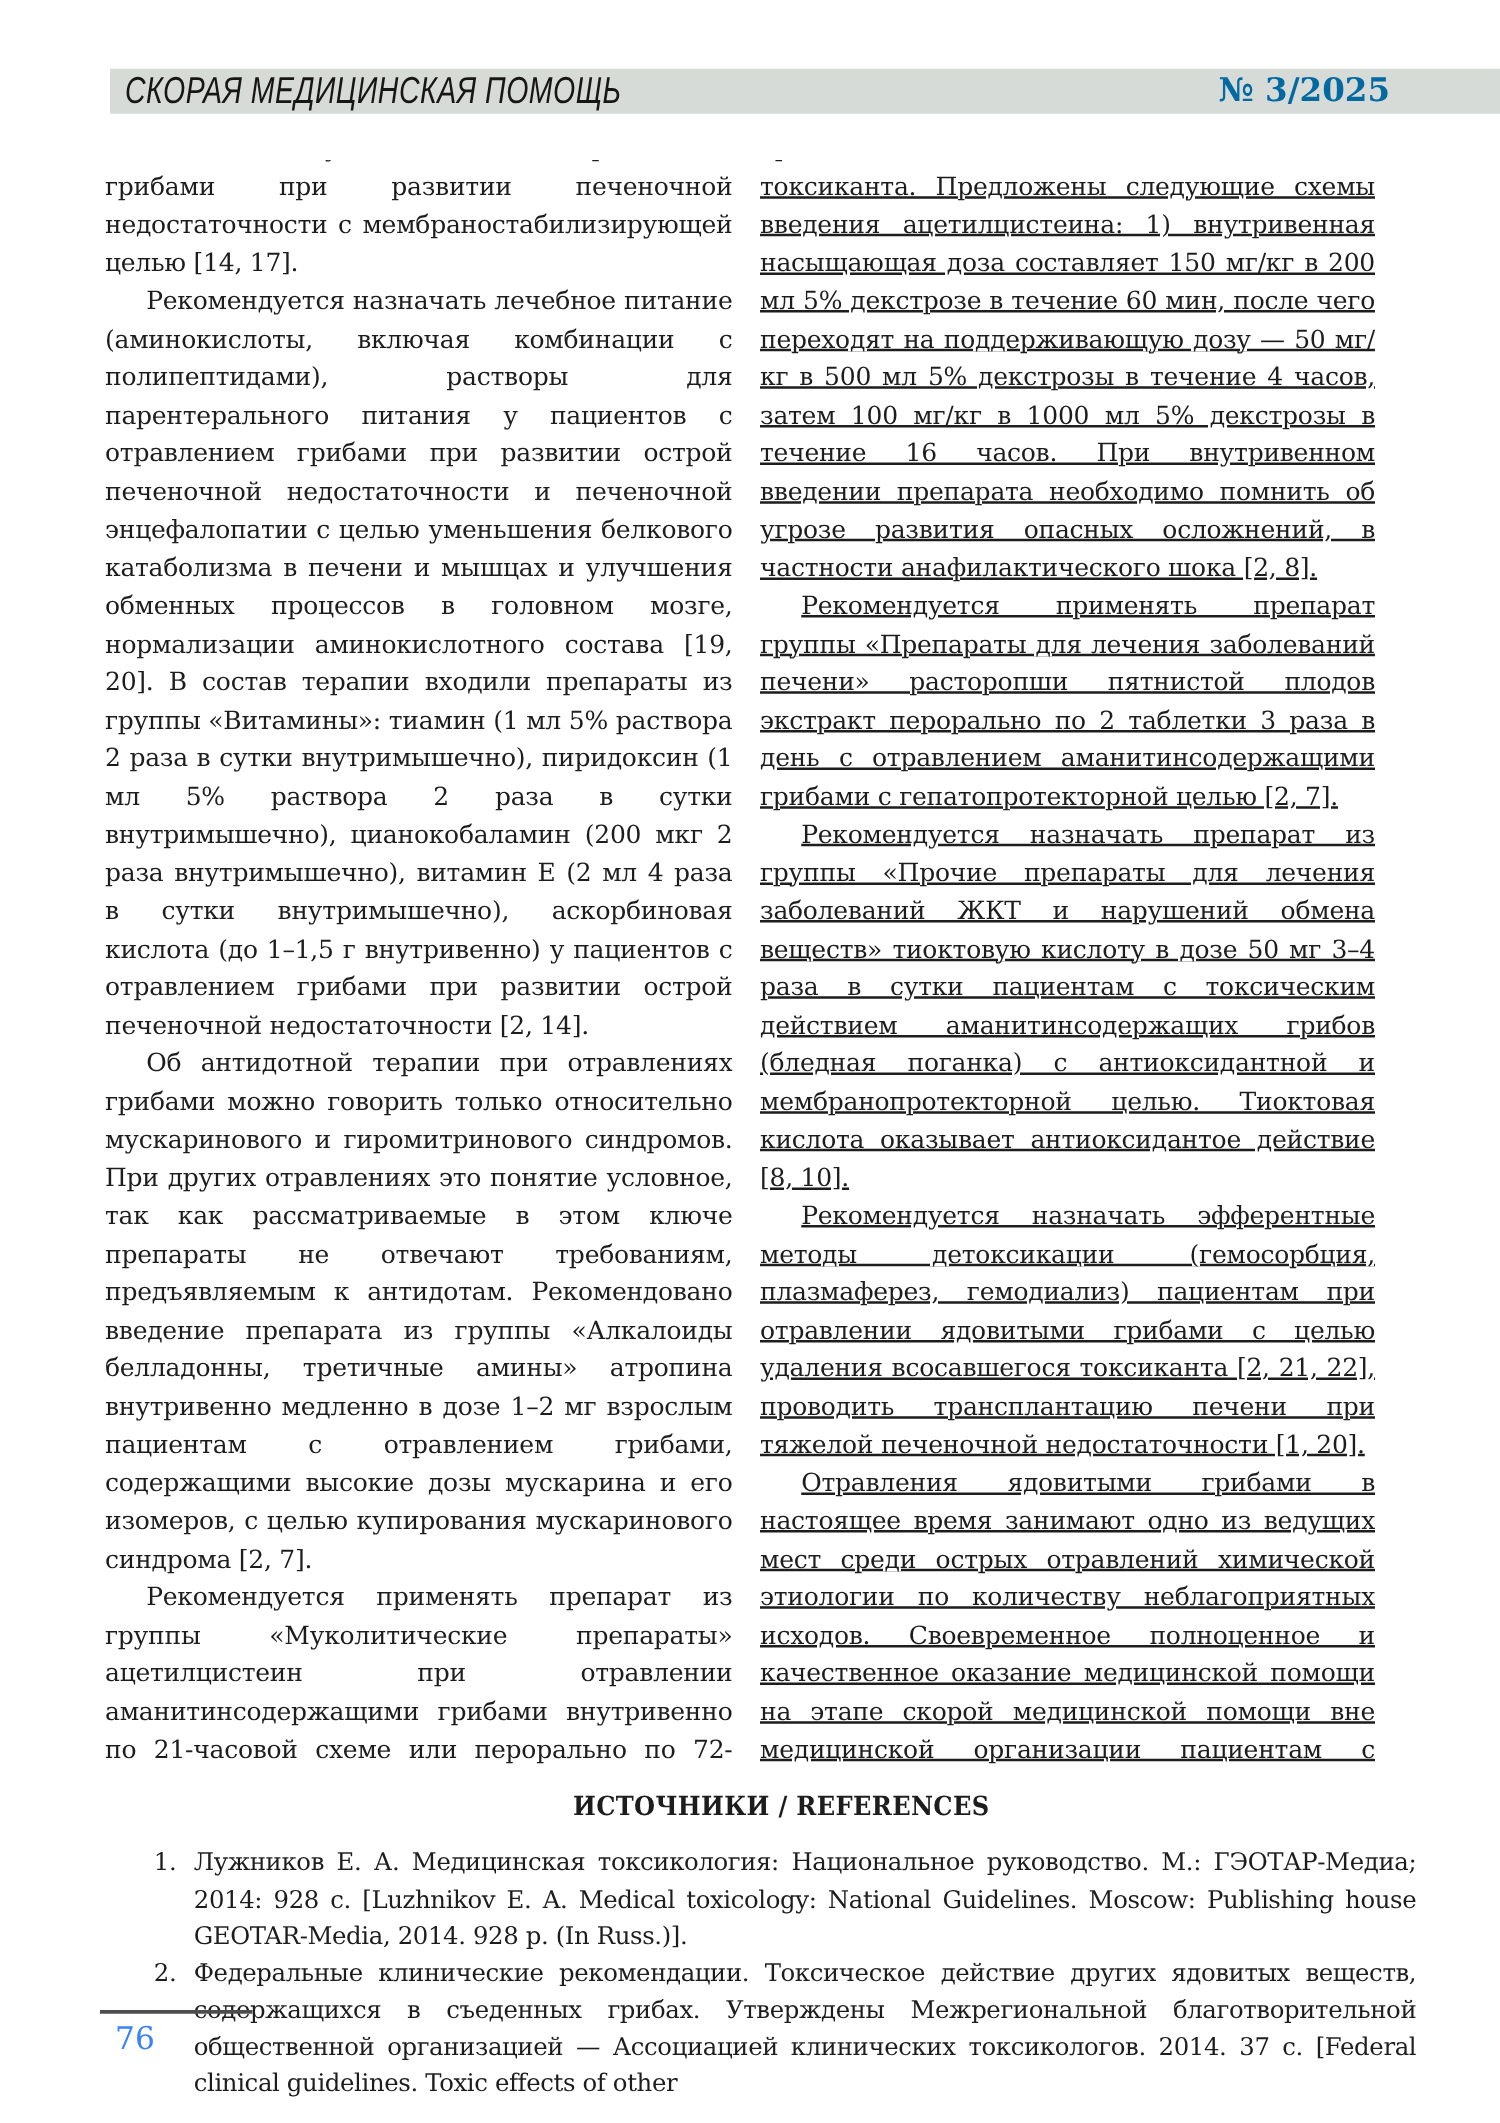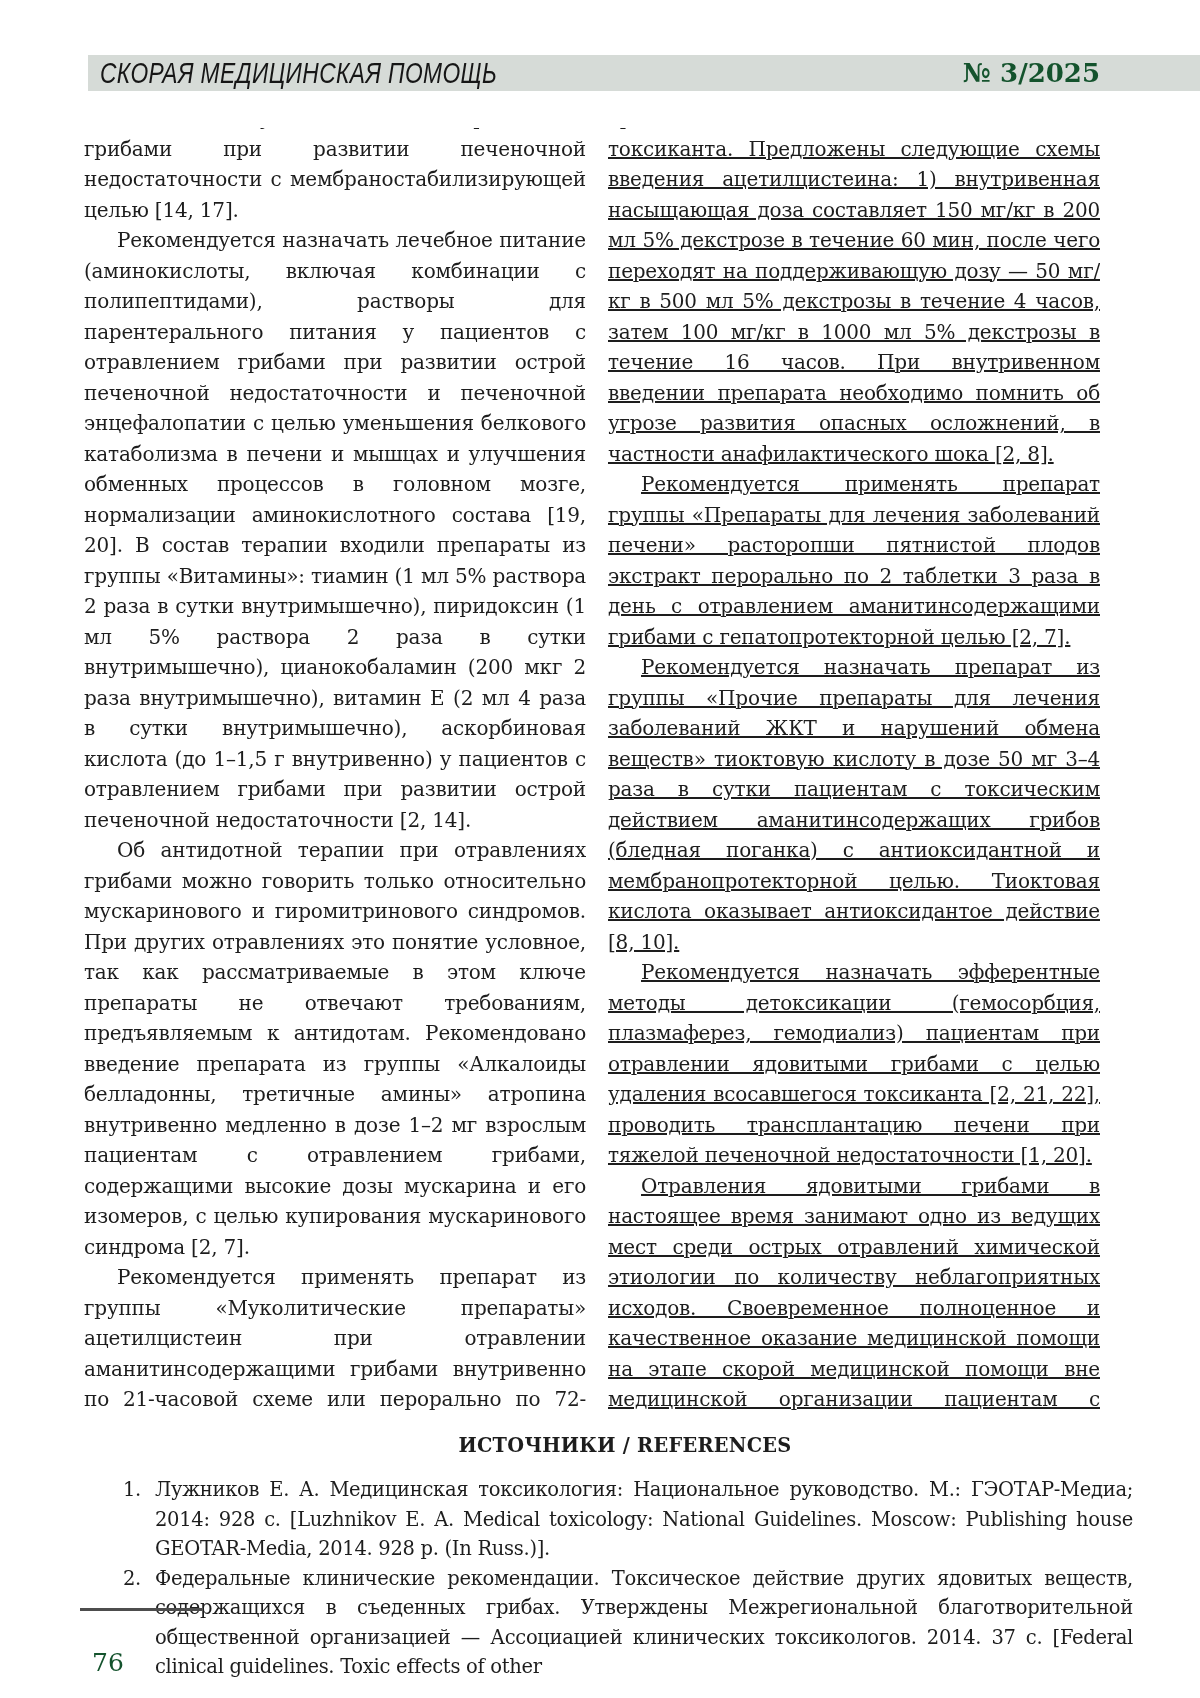--- a/index.html
+++ b/index.html
@@ -25,25 +25,25 @@
     letter-spacing: 0.5px;
     color: #161616;
     display: inline-block;
     transform: scaleX(0.76);
     transform-origin: left center;
     margin-left: 12px;
     white-space: nowrap;
   }
   .issue {
     position: absolute;
-    right: 100px;
+    right: 88px;
     font-family: "DejaVu Serif", serif;
     font-weight: bold;
     font-size: 26px;
-    color: #14532d;
+    color: #0369a1;
     white-space: nowrap;
   }
   
   .columns {
     position: absolute;
     top: 128px; left: 84px;
     width: 1016px; height: 1292px;
     display: flex;
     overflow: hidden;
     align-items: center;
@@ -97,22 +97,21 @@
   .footnote-rule {
     position: absolute;
     left: 80px; top: 1608px;
     width: 122px; height: 3px;
     background: #4d4d4d;
   }
   .page-number {
     position: absolute;
     left: 92px; top: 1616px;
     font-size: 25px;
-    color: #14532d;
-    margin-top: 32px;
+    color: #3b82f6;
   }
 </style>
 </head>
 <body>
 
 <div class="header-bar">
   <span class="journal-title">СКОРАЯ МЕДИЦИНСКАЯ ПОМОЩЬ</span>
   <span class="issue">№ 3/2025</span>
 </div>
 

